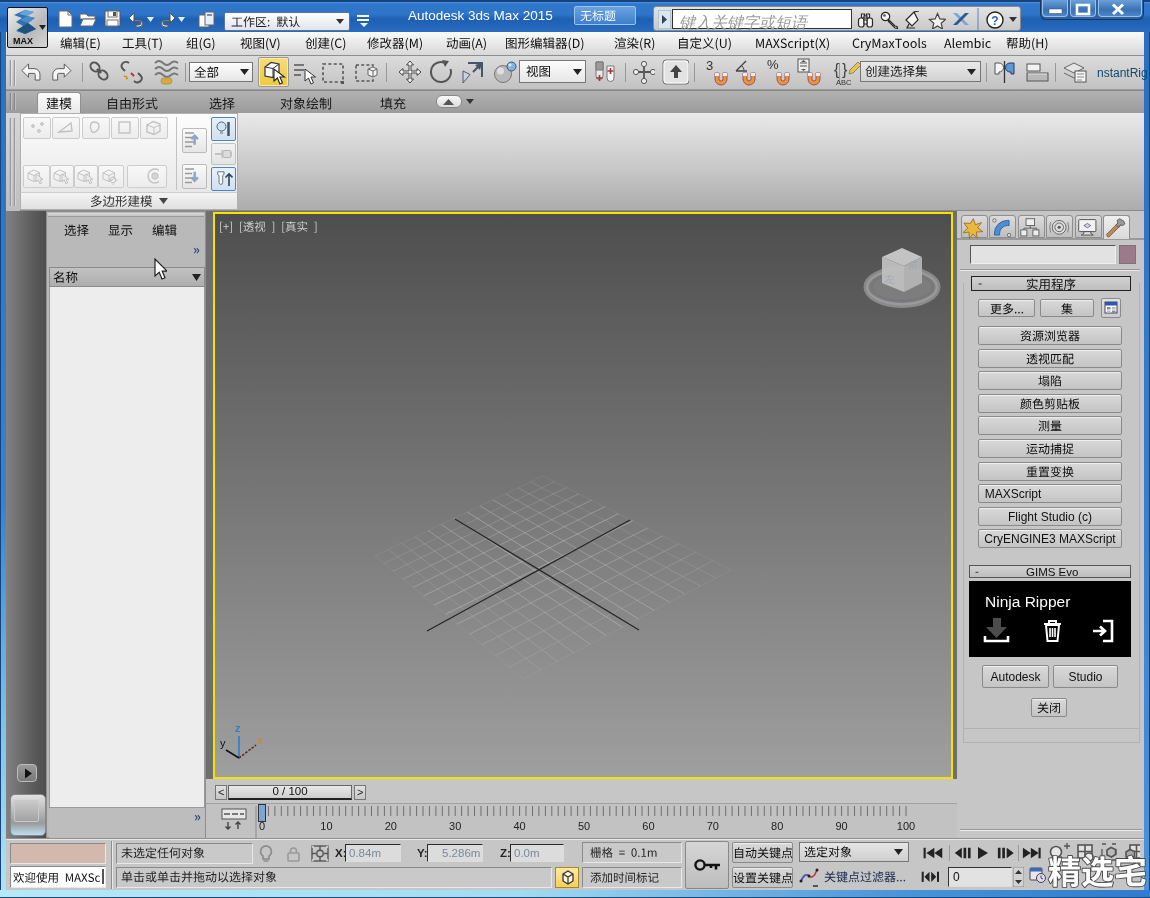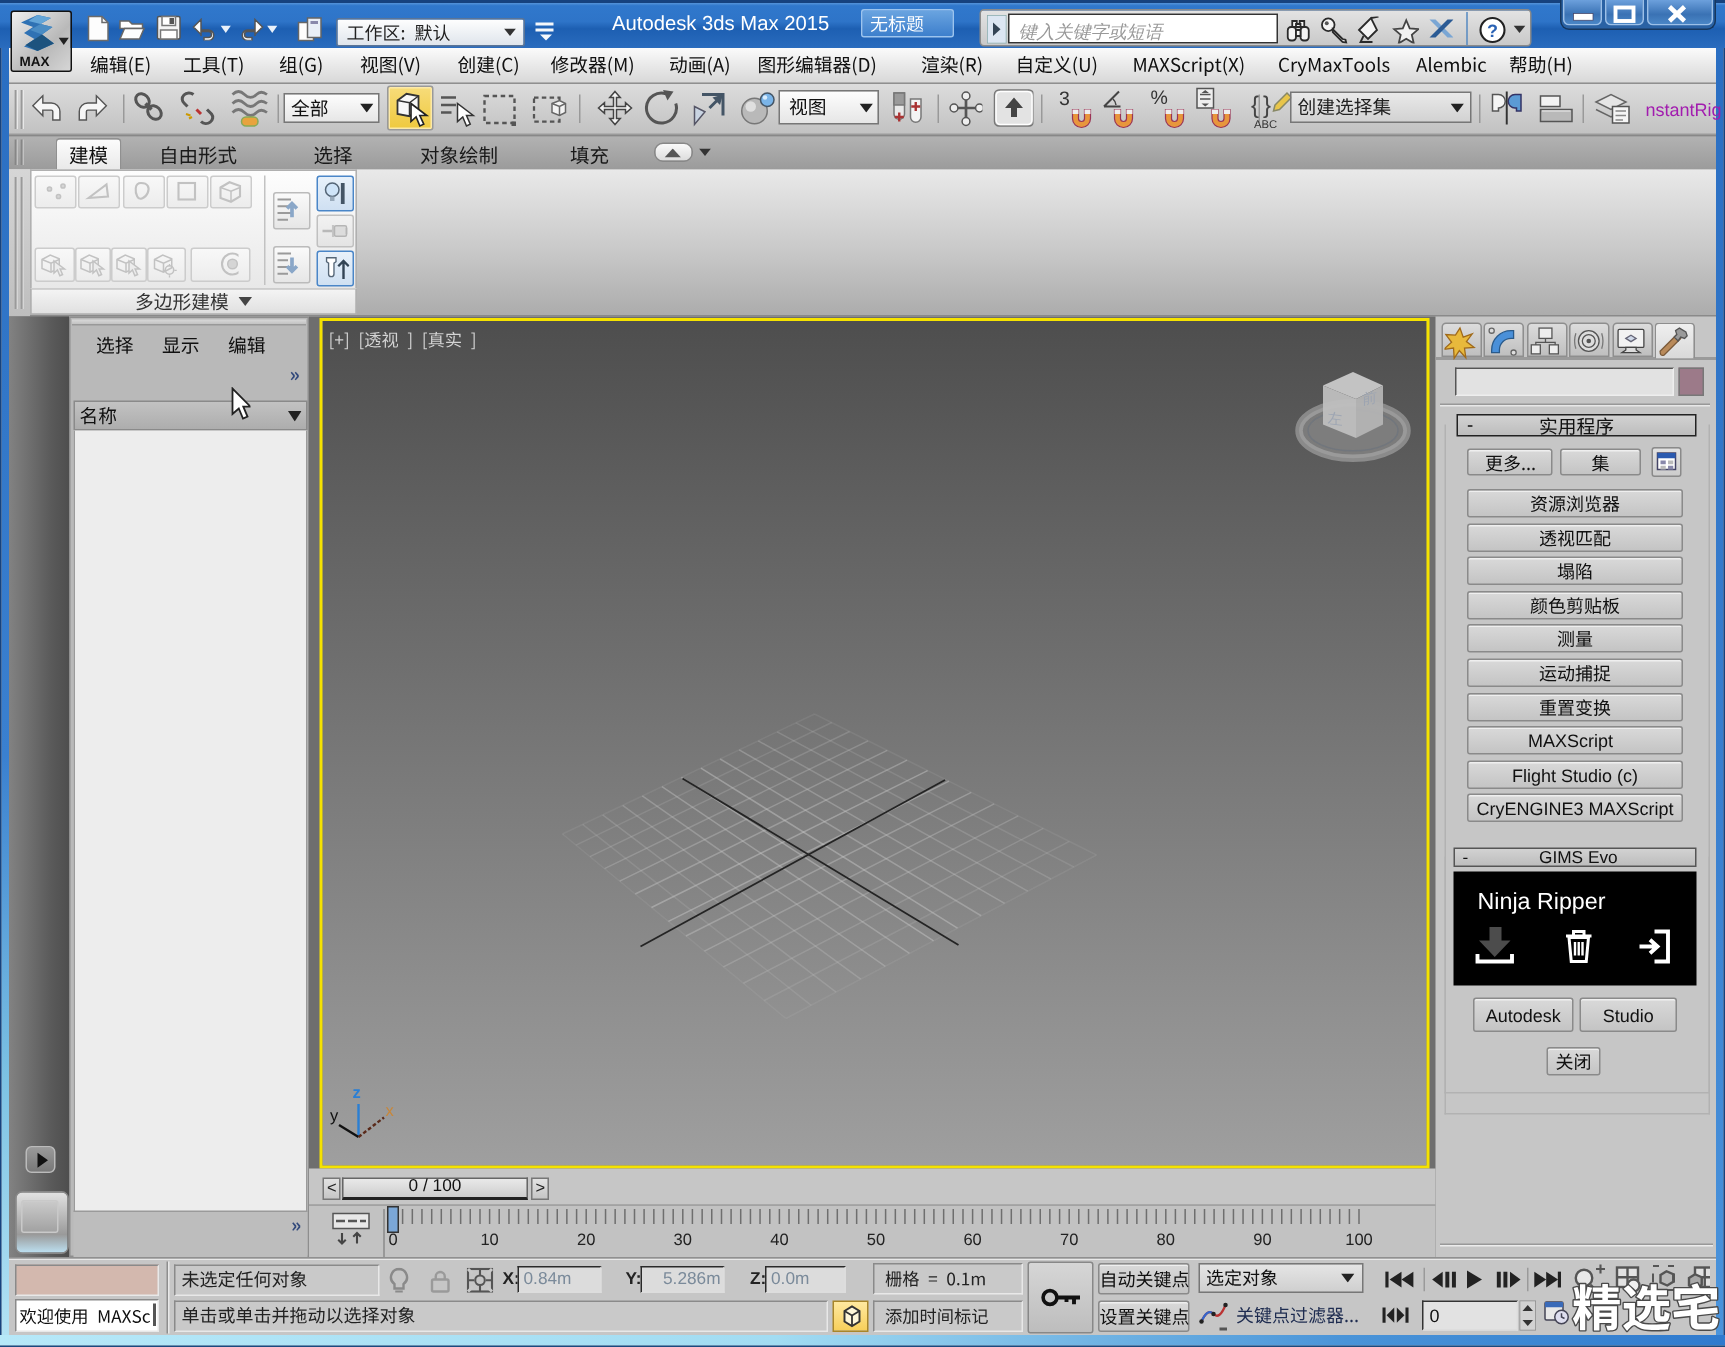--- a/index.html
+++ b/index.html
@@ -218,21 +218,21 @@
         <use href="#g8" x="2000"></use>
       </g>
     </svg>
     <div class="a" style="left:408px;top:8px;width:200px;height:16px;font-size:13.5px;color:#fff;font-family:'Liberation Sans',sans-serif;">Autodesk 3ds Max  2015</div>
     <div class="a" style="left:653px;top:6px;width:368px;height:25px;background:linear-gradient(#e3e3e3,#c9c9c9);border:1px solid #8a8a8a;border-radius:3px;"></div>
     <svg class="a" style="left:658px;top:10px;" width="13" height="19" viewBox="0 0 13 19">
       <rect x="0" y="0" width="13" height="19" fill="#dce6f2" stroke="#8aa"></rect>
       <path d="M4 5l5 4.5L4 14z" fill="#345"></path>
     </svg>
     <div class="a" style="left:672px;top:9px;width:180px;height:20px;background:#fff;border:1px solid #333;"></div>
-    <div class="a" style="left:679px;top:13px;font-size:12px;font-style:italic;color:#999;font-family:'Liberation Sans',sans-serif;">键入关键字或短语</div>
+    <div class="a" style="left:679px;top:13px;font-size:16px;font-style:italic;color:#999;font-family:'Liberation Sans',sans-serif;">键入关键字或短语</div>
     <svg class="a" style="left:857px;top:12px;" width="17" height="17" viewBox="0 0 17 17">
       <g fill="#f4f4f4" stroke="#2a2a2a" stroke-width="1.2">
         <path d="M4.5 2h3v4h-3zM9.5 2h3v4h-3z"></path>
         <path d="M7 4h3v2H7z"></path>
         <rect x="1.5" y="6" width="5.5" height="9" rx="2.2"></rect>
         <rect x="10" y="6" width="5.5" height="9" rx="2.2"></rect>
         <path d="M7 8h3v4H7z"></path>
       </g>
     </svg>
     <svg class="a" style="left:880px;top:11px;" width="19" height="18" viewBox="0 0 19 18">
@@ -629,21 +629,21 @@
     </svg>
     <svg class="a" style="left:1054px;top:62px;" width="3" height="21" viewBox="0 0 3 21">
       <path d="M1.5 1v19" stroke="#999"></path>
     </svg>
     <svg class="a" style="left:1061px;top:59px;" width="28" height="27" viewBox="0 0 28 27">
       <path d="M3 9l10-5 10 5-10 5z" fill="#e5e5e5" stroke="#666"></path>
       <path d="M3 14l10 5 10-5" fill="none" stroke="#666"></path>
       <rect x="14" y="12" width="11" height="11" fill="#f5f5f5" stroke="#555"></rect>
       <path d="M16 15h7M16 18h7M16 21h5" stroke="#888"></path>
     </svg>
-    <div class="a" style="left:1097px;top:66px;font-size:12px;color:#a21caf;font-family:'Liberation Sans',sans-serif;">nstantRig</div>
+    <div class="a" style="left:1097px;top:66px;font-size:12px;color:#0c4a6e;font-family:'Liberation Sans',sans-serif;">nstantRig</div>
     <div class="a" style="left:6px;top:90px;width:1138px;height:23px;background:linear-gradient(#b2b2b2,#9b9b9b);border-top:1px solid #888;"></div>
     <svg class="a" style="left:9px;top:92px;" width="7" height="19" viewBox="0 0 7 19">
       <path d="M1.5 1v17M5.5 1v17" stroke="#868686" stroke-width="1.5"></path>
       <path d="M2.5 1v17M6.5 1v17" stroke="#c8c8c8" stroke-width="0.8"></path>
     </svg>
     <div class="a" style="left:37px;top:92px;width:44px;height:21px;background:linear-gradient(#fcfcfc,#e9e9e9);border:1px solid #909090;border-bottom:none;border-radius:3px 3px 0 0;"></div>
     <svg class="a" style="left:44.0px;top:94.5px;" width="30.0" height="16.9">
       <g transform="translate(2,13.39) scale(0.013000,-0.013000)" fill="#111">
         <use href="#g22" x="0"></use>
         <use href="#g64" x="1000"></use>
@@ -1082,21 +1082,21 @@
     <div class="a" style="left:978px;top:462px;width:144px;height:19px;background:linear-gradient(#d9d9d9,#c4c4c4);border:1px solid #8a8a8a;border-radius:2px;box-shadow:inset 0 1px 0 #efefef;"></div>
     <svg class="a" style="left:1024.0px;top:464.2px;" width="52.0" height="15.6">
       <g transform="translate(2,12.36) scale(0.012000,-0.012000)" fill="#111">
         <use href="#g109" x="0"></use>
         <use href="#g110" x="1000"></use>
         <use href="#g111" x="2000"></use>
         <use href="#g112" x="3000"></use>
       </g>
     </svg>
     <div class="a" style="left:978px;top:484px;width:144px;height:19px;background:linear-gradient(#d9d9d9,#c4c4c4);border:1px solid #8a8a8a;border-radius:2px;box-shadow:inset 0 1px 0 #efefef;"></div>
-    <div class="a" style="left:987px;top:484px;width:120px;height:19px;display:flex;align-items:center;justify-content:center;font-size:12px;color:#111;font-family:'Liberation Sans',sans-serif;">MAXScript</div>
+    <div class="a" style="left:953px;top:484px;width:120px;height:19px;display:flex;align-items:center;justify-content:center;font-size:12px;color:#111;font-family:'Liberation Sans',sans-serif;">MAXScript</div>
     <div class="a" style="left:978px;top:507px;width:144px;height:19px;background:linear-gradient(#d9d9d9,#c4c4c4);border:1px solid #8a8a8a;border-radius:2px;box-shadow:inset 0 1px 0 #efefef;"></div>
     <div class="a" style="left:978px;top:507px;width:144px;height:19px;display:flex;align-items:center;justify-content:center;font-size:12px;color:#111;font-family:'Liberation Sans',sans-serif;">Flight Studio (c)</div>
     <div class="a" style="left:978px;top:529px;width:144px;height:19px;background:linear-gradient(#d9d9d9,#c4c4c4);border:1px solid #8a8a8a;border-radius:2px;box-shadow:inset 0 1px 0 #efefef;"></div>
     <div class="a" style="left:978px;top:529px;width:144px;height:19px;display:flex;align-items:center;justify-content:center;font-size:12px;color:#111;font-family:'Liberation Sans',sans-serif;">CryENGINE3 MAXScript</div>
     <div class="a" style="left:963px;top:571px;width:177px;height:158px;border:1px solid #b2b2b2;border-top:none;"></div>
     <div class="a" style="left:969px;top:565px;width:162px;height:13px;background:linear-gradient(#d2d2d2,#bdbdbd);border:1px solid #555;"></div>
     <svg class="a" style="left:973.0px;top:563.9px;" width="7.8" height="14.3">
       <g transform="translate(2,11.33) scale(0.011000,-0.011000)" fill="#111">
         <use href="#g85" x="0"></use>
       </g>

